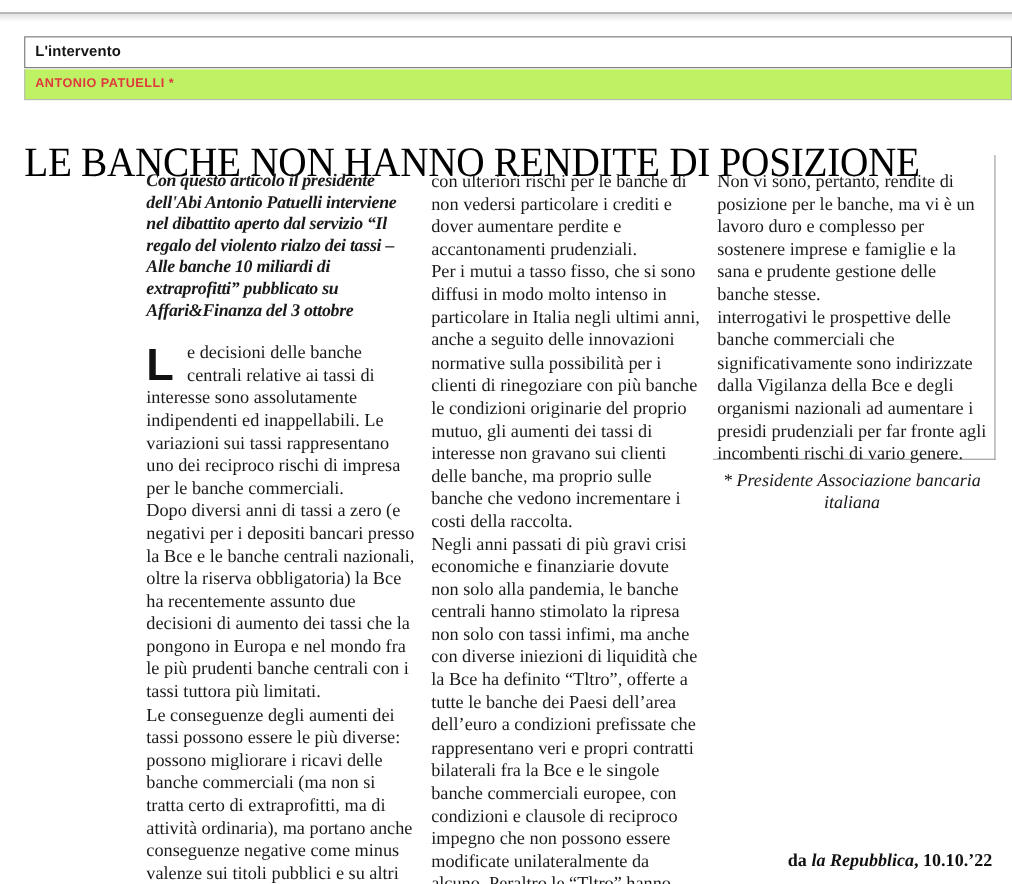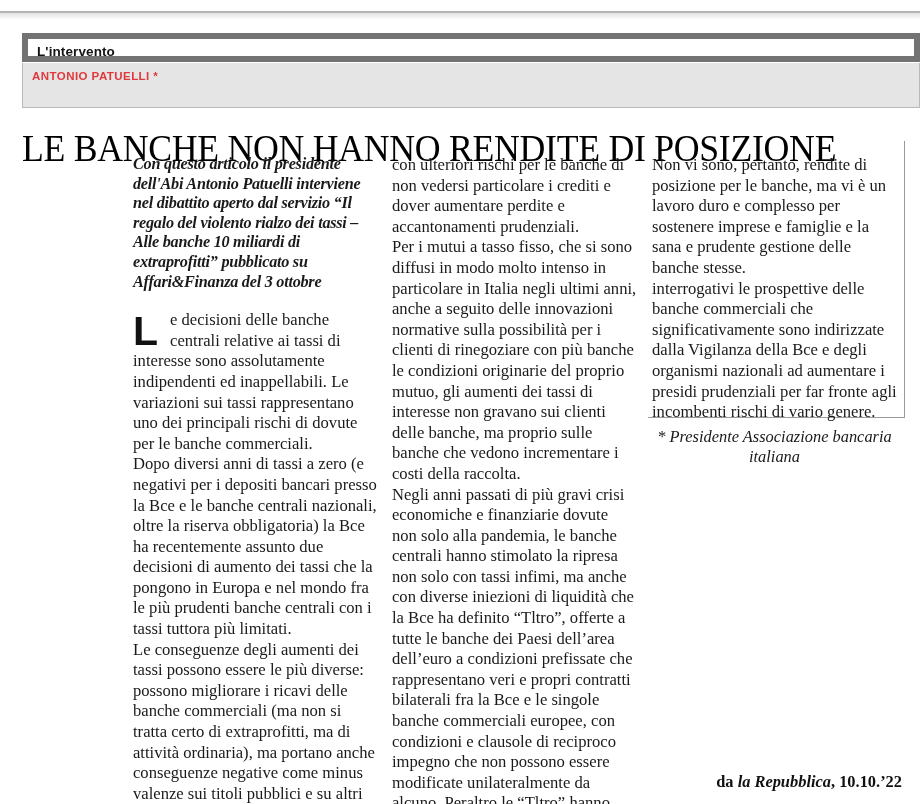--- a/index.html
+++ b/index.html
@@ -34,21 +34,21 @@
     background: linear-gradient(to bottom, #e2e2e2, #ffffff);
   }
 
   
   .kicker-box {
     position: absolute;
     left: 22px;
     top: 33px;
     width: 898px;
     height: 29px;
-    border: 6px solid #737373;
+    border: 1px solid #737373;
     box-sizing: border-box;
     background: #fff;
     padding-left: 43px;
   }
   .kicker-label {
     position: absolute;
     left: 9px;
     top: 5px;
     font-family: "Liberation Sans", sans-serif;
     font-weight: bold;
@@ -56,25 +56,25 @@
     letter-spacing: 0.1px;
     color: #141414;
   }
 
   
   .byline-box {
     position: absolute;
     left: 22px;
     top: 63px;
     width: 898px;
-    height: 45px;
+    height: 28px;
     border: 1px solid #b9b9b9;
     border-top: none;
     box-sizing: border-box;
-    background: #e5e5e5;
+    background: #bef264;
   }
   .byline-label {
     position: absolute;
     left: 9px;
     top: 7px;
     font-family: "Liberation Sans", sans-serif;
     font-weight: bold;
     font-size: 11.5px;
     letter-spacing: 0.45px;
     color: #e0383c;
@@ -204,21 +204,21 @@
 
 <h1 class="headline">LE BANCHE NON HANNO RENDITE DI POSIZIONE</h1>
 
 <div class="article-frame"></div>
 <div class="frame-mask-left"></div>
 
 <div class="columns">
 
   <div class="col" id="col1">
     <p class="standfirst">Con questo articolo il presidente dell'Abi Antonio Patuelli interviene nel dibattito aperto dal servizio “Il regalo del violento rialzo dei tassi – Alle banche 10 miliardi di extraprofitti” pubblicato su Affari&amp;Finanza del 3 ottobre</p>
-    <p class="dropcap-para"><span class="dropcap">L</span><span>e decisioni delle banche centrali relative ai tassi di interesse sono assolutamente indipendenti ed inappellabili. Le variazioni sui tassi rappresentano uno dei principali rischi di dovute per le banche commerciali.</span></p>
+    <p class="dropcap-para"><span class="dropcap">L</span><span>e decisioni delle banche centrali relative ai tassi di interesse sono assolutamente indipendenti ed inappellabili. Le variazioni sui tassi rappresentano uno dei reciproco rischi di impresa per le banche commerciali.</span></p>
     <p>Dopo diversi anni di tassi a zero (e negativi per i depositi bancari presso la Bce e le banche centrali nazionali, oltre la riserva obbligatoria) la Bce ha recentemente assunto due decisioni di aumento dei tassi che la pongono in Europa e nel mondo fra le più prudenti banche centrali con i tassi tuttora più limitati.</p>
     <p>Le conseguenze degli aumenti dei tassi possono essere le più diverse: possono migliorare i ricavi delle banche commerciali (ma non si tratta certo di extraprofitti, ma di attività ordinaria), ma portano anche conseguenze negative come minus valenze sui titoli pubblici e su altri titoli di proprietà bancaria, riduzioni degli utili per cessioni e riacquisti di titoli. Inoltre gli incrementi dei tassi possono aumentare il costo del denaro per la clientela, quando essa ha scelto prestiti a tasso variabile,</p>
   </div>
 
   <div class="col" id="col2">
     <p>con ulteriori rischi per le banche di non vedersi particolare i crediti e dover aumentare perdite e accantonamenti prudenziali.</p>
     <p>Per i mutui a tasso fisso, che si sono diffusi in modo molto intenso in particolare in Italia negli ultimi anni, anche a seguito delle innovazioni normative sulla possibilità per i clienti di rinegoziare con più banche le condizioni originarie del proprio mutuo, gli aumenti dei tassi di interesse non gravano sui clienti delle banche, ma proprio sulle banche che vedono incrementare i costi della raccolta.</p>
     <p>Negli anni passati di più gravi crisi economiche e finanziarie dovute non solo alla pandemia, le banche centrali hanno stimolato la ripresa non solo con tassi infimi, ma anche con diverse iniezioni di liquidità che la Bce ha definito “Tltro”, offerte a tutte le banche dei Paesi dell’area dell’euro a condizioni prefissate che rappresentano veri e propri contratti bilaterali fra la Bce e le singole banche commerciali europee, con condizioni e clausole di reciproco impegno che non possono essere modificate unilateralmente da alcuno. Peraltro le “Tltro” hanno non lontane scadenze progressive trimestrali di rimborso fino al dicembre 2024, sulla base delle singole aste effettuate.</p>
 
   </div>

